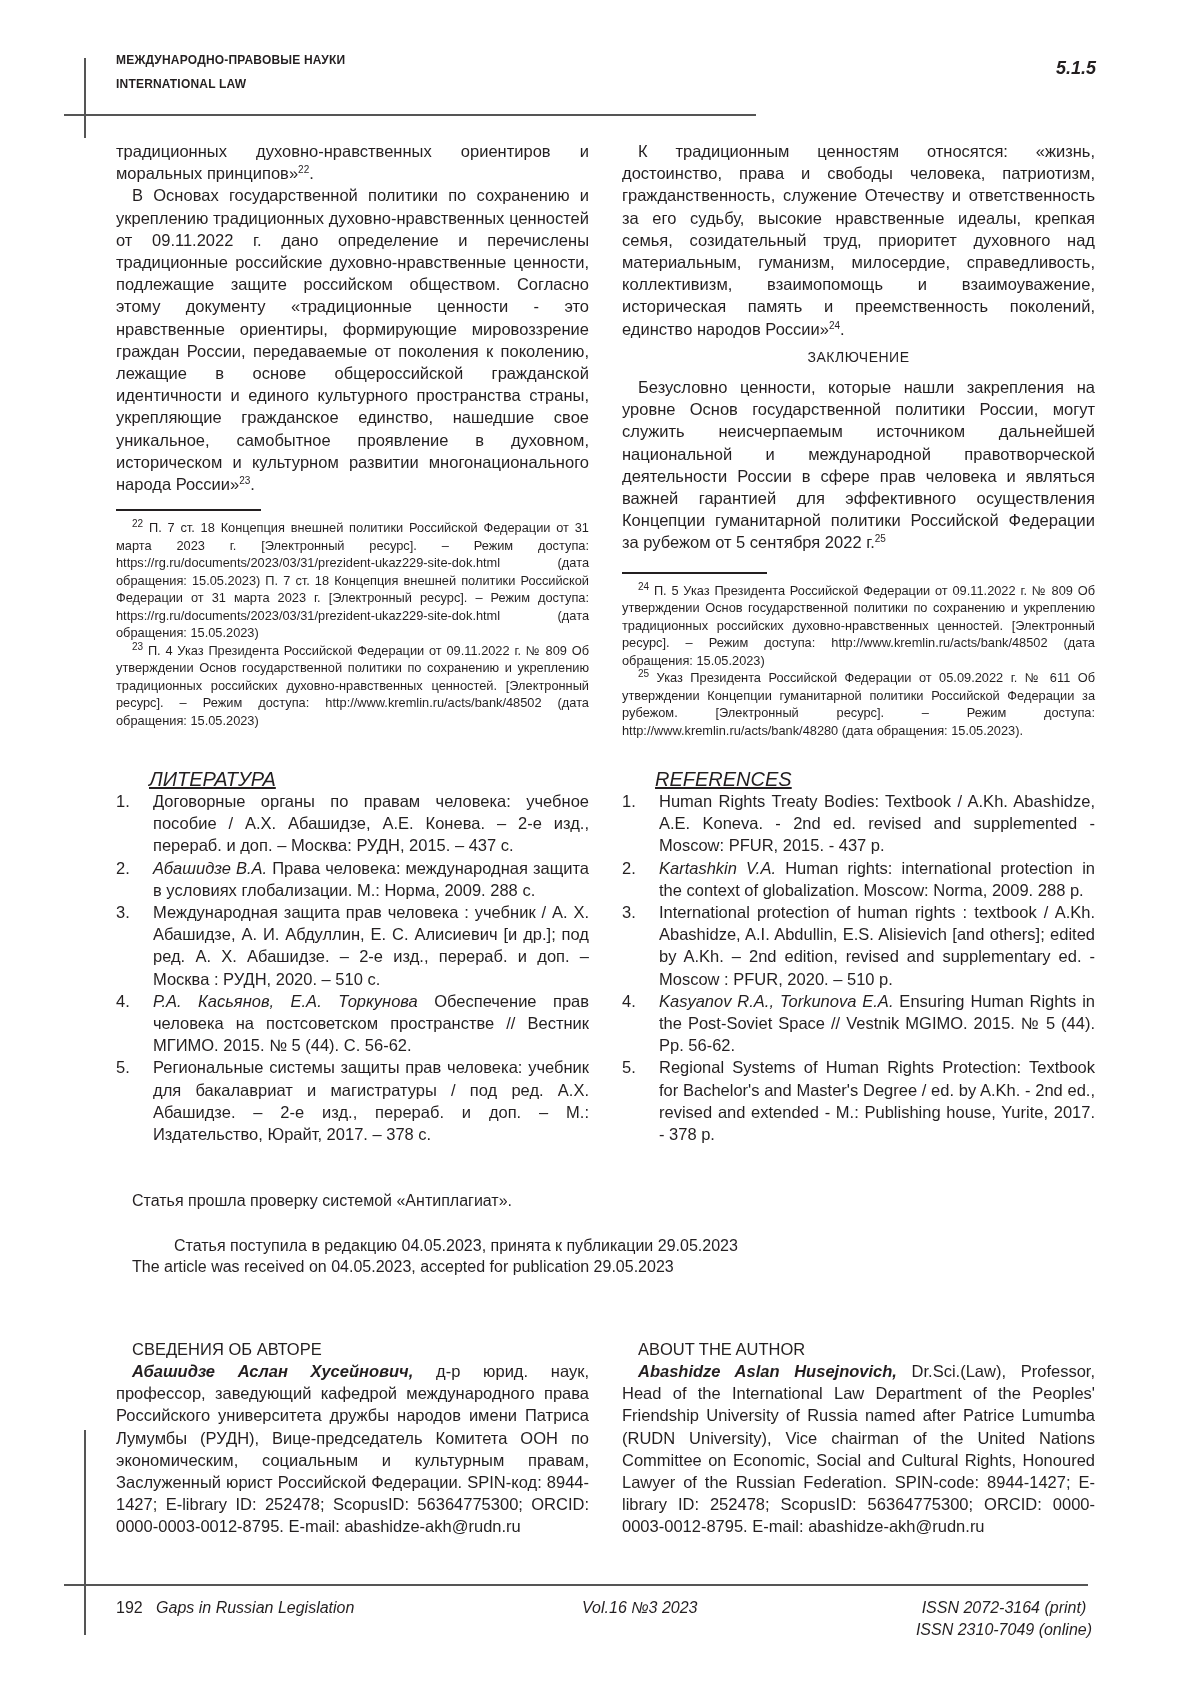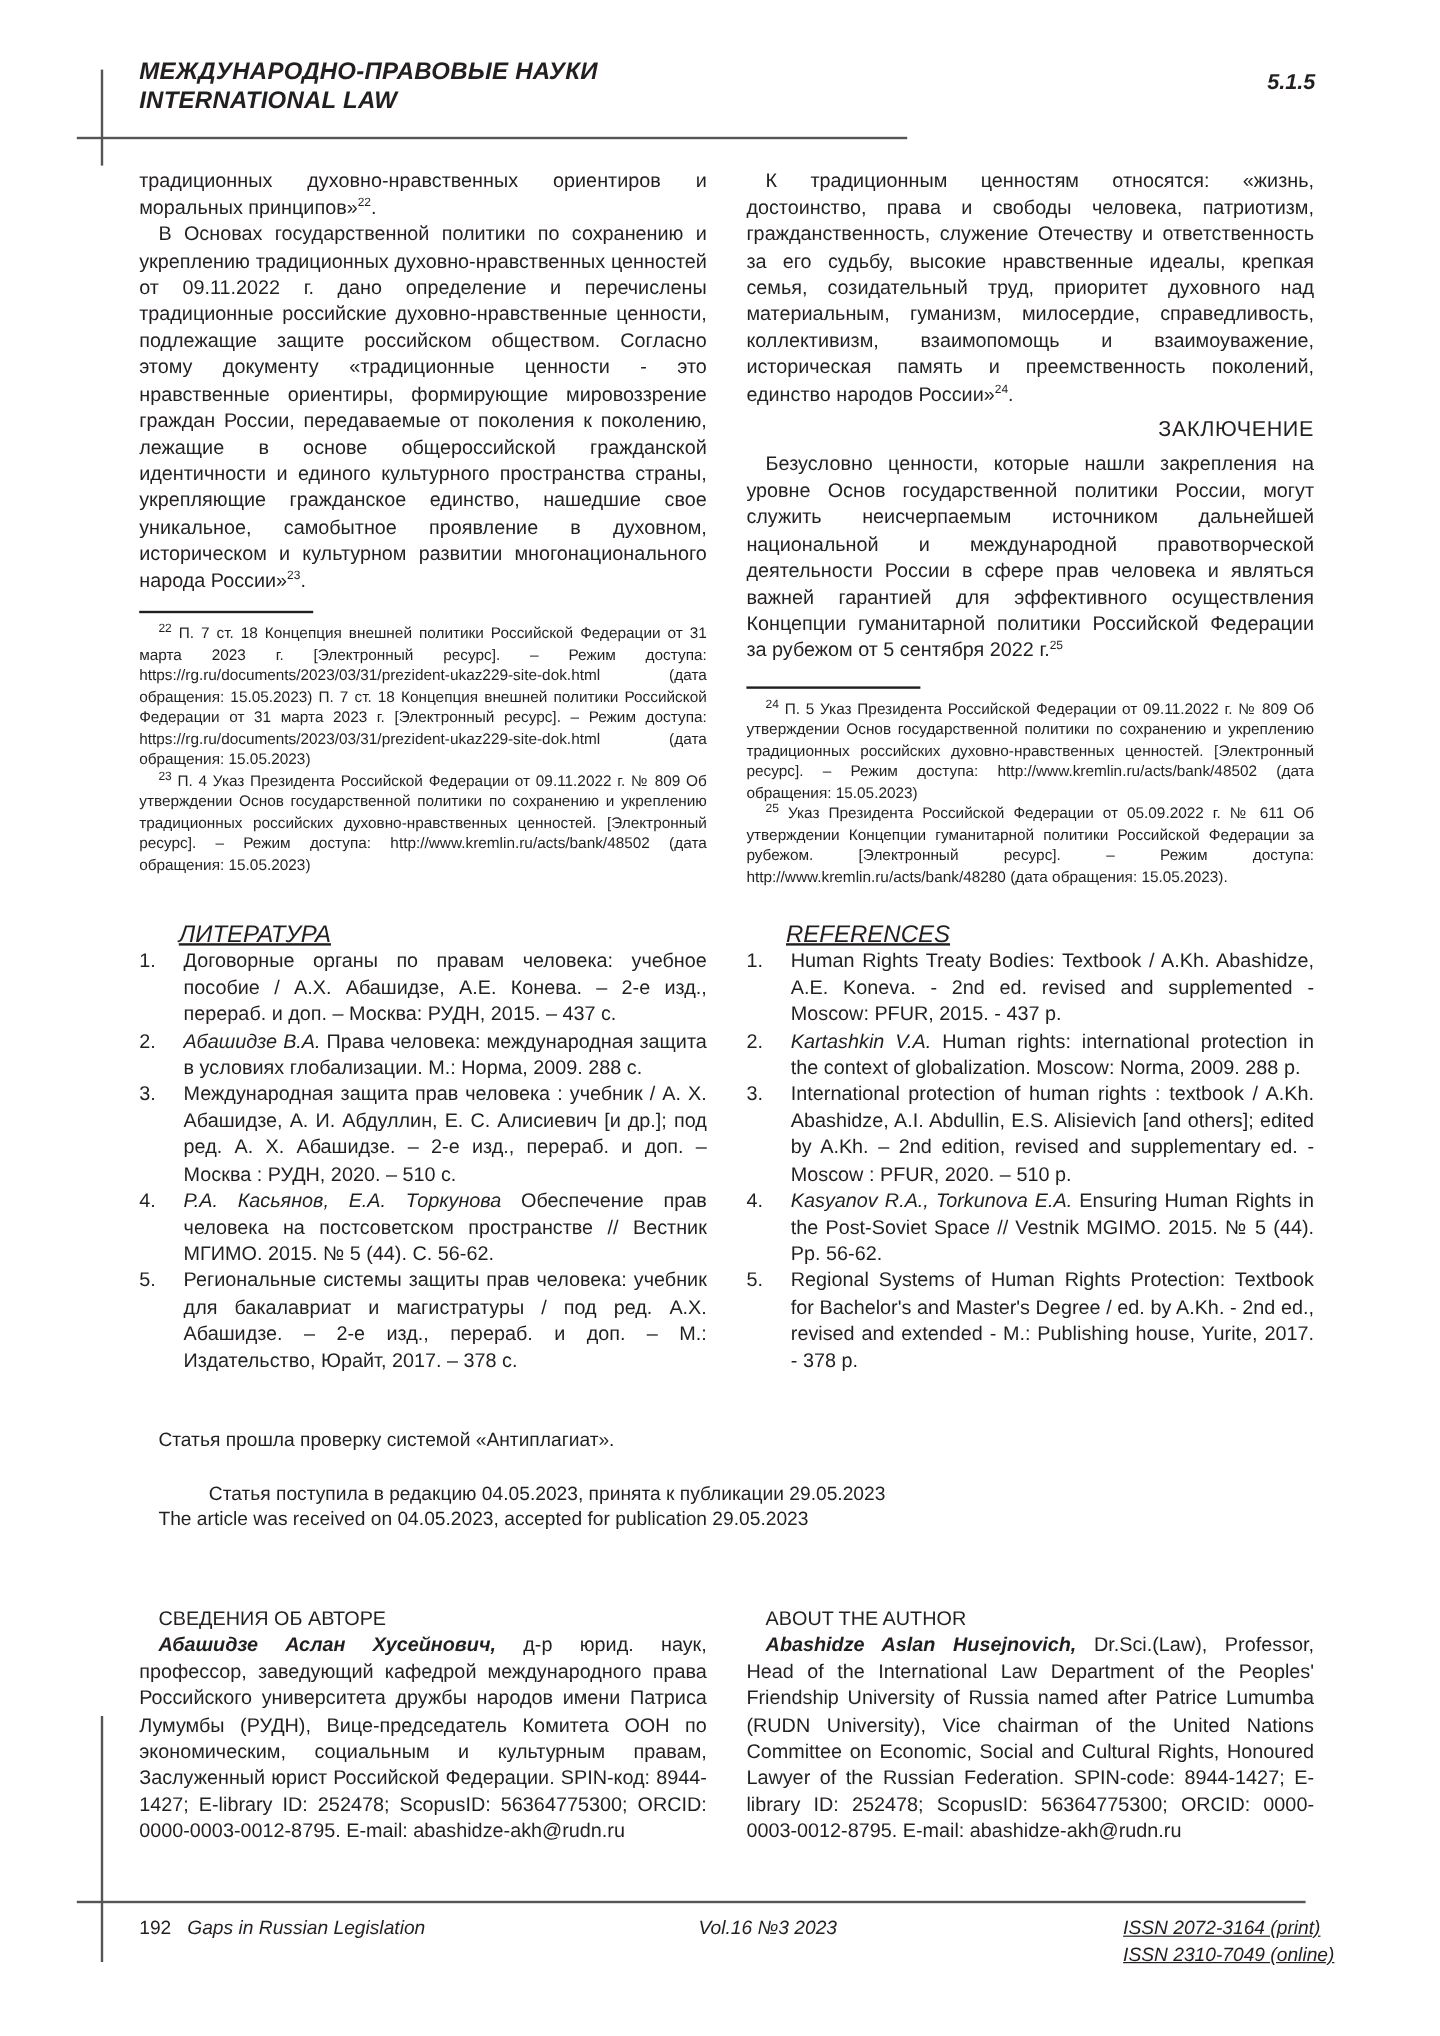--- a/index.html
+++ b/index.html
@@ -1,29 +1,29 @@
 <!DOCTYPE html>
 <html><head>
 <meta charset="utf-8">
 <style>
   html, body { margin: 0; padding: 0; background: #ffffff; }
   body { width: 1200px; height: 1697px; position: relative; overflow: hidden;
          font-family: "Liberation Sans", sans-serif; color: #231f20; }
   .vline { position: absolute; left: 84px; width: 2px; background: #555; }
   .hline { position: absolute; height: 2px; background: #555; }
-  .header-title { position: absolute; left: 116px; top: 48px; font-size: 20px; font-weight: bold;
-                  font-style: italic; line-height: 24px; letter-spacing: 0.2px; }
+  .header-title { position: absolute; left: 116px; top: 48px; font-size: 12px; font-weight: bold;
+                  line-height: 24px; letter-spacing: 0.2px; }
   .header-code { position: absolute; right: 104px; top: 58px; font-size: 18px; font-weight: bold; font-style: italic; }
   .col { position: absolute; font-size: 16.5px; line-height: 22.2px; text-align: justify; }
   .col-left { left: 116px; width: 473px; }
   .col-right { left: 622px; width: 473px; }
   p { margin: 0; }
   .indent { text-indent: 16px; }
   sup { font-size: 10px; line-height: 0; }
-  .section-heading { font-size: 18px; letter-spacing: 0.5px; margin: 6px 0 8px 0; text-align: right; }
+  .section-heading { font-size: 14px; letter-spacing: 0.5px; margin: 6px 0 8px 0; text-align: center; }
   .fn-sep { width: 145px; height: 2px; background: #231f20; margin: 14px 0 8px 0; }
   .footnote { font-size: 12.8px; line-height: 17.5px; text-align: justify; }
   .refs-heading { font-style: italic; text-decoration: underline; font-size: 20px; margin-left: 33px; line-height: 22px; }
   ol.refs { list-style: none; margin: 0; padding: 0; }
   ol.refs li { position: relative; padding-left: 37px; font-size: 16.5px; line-height: 22.2px; text-align: justify; }
   ol.refs li .num { position: absolute; left: 0; top: 0; }
   .it { font-style: italic; }
   .b-it { font-weight: bold; font-style: italic; }
   .notice { position: absolute; left: 132px; font-size: 16px; line-height: 20.5px; }
   .author-heading { font-size: 16.5px; margin-left: 16px; line-height: 22px; }
@@ -94,16 +94,16 @@
 <div class="col col-right" style="top:1338px;">
   <div class="author-heading">ABOUT THE AUTHOR</div>
   <p class="indent"><span class="b-it">Abashidze Aslan Husejnovich,</span><span> Dr.Sci.(Law), Professor, Head of the International Law Department of the Peoples' Friendship University of Russia named after Patrice Lumumba (RUDN University), Vice chairman of the United Nations Committee on Economic, Social and Cultural Rights, Honoured Lawyer of the Russian Federation. SPIN-code: 8944-1427; E-library ID: 252478; ScopusID: 56364775300; ORCID: 0000-0003-0012-8795. E-mail: abashidze-akh@rudn.ru</span></p>
 </div>
 
 <div class="footer" style="left:116px;">
   <span style="font-style:normal;">192</span>&nbsp;&nbsp;
   <span>Gaps in Russian Legislation</span>
 </div>
 <div class="footer" style="left:582px;">Vol.16 №3 2023</div>
-<div class="footer" style="right:88px;text-align:left;text-decoration:underline;">
+<div class="footer" style="right:108px;text-align:center;">
   <div>ISSN 2072-3164 (print)</div>
   <div>ISSN 2310-7049 (online)</div>
 </div>
 
 </body></html>

